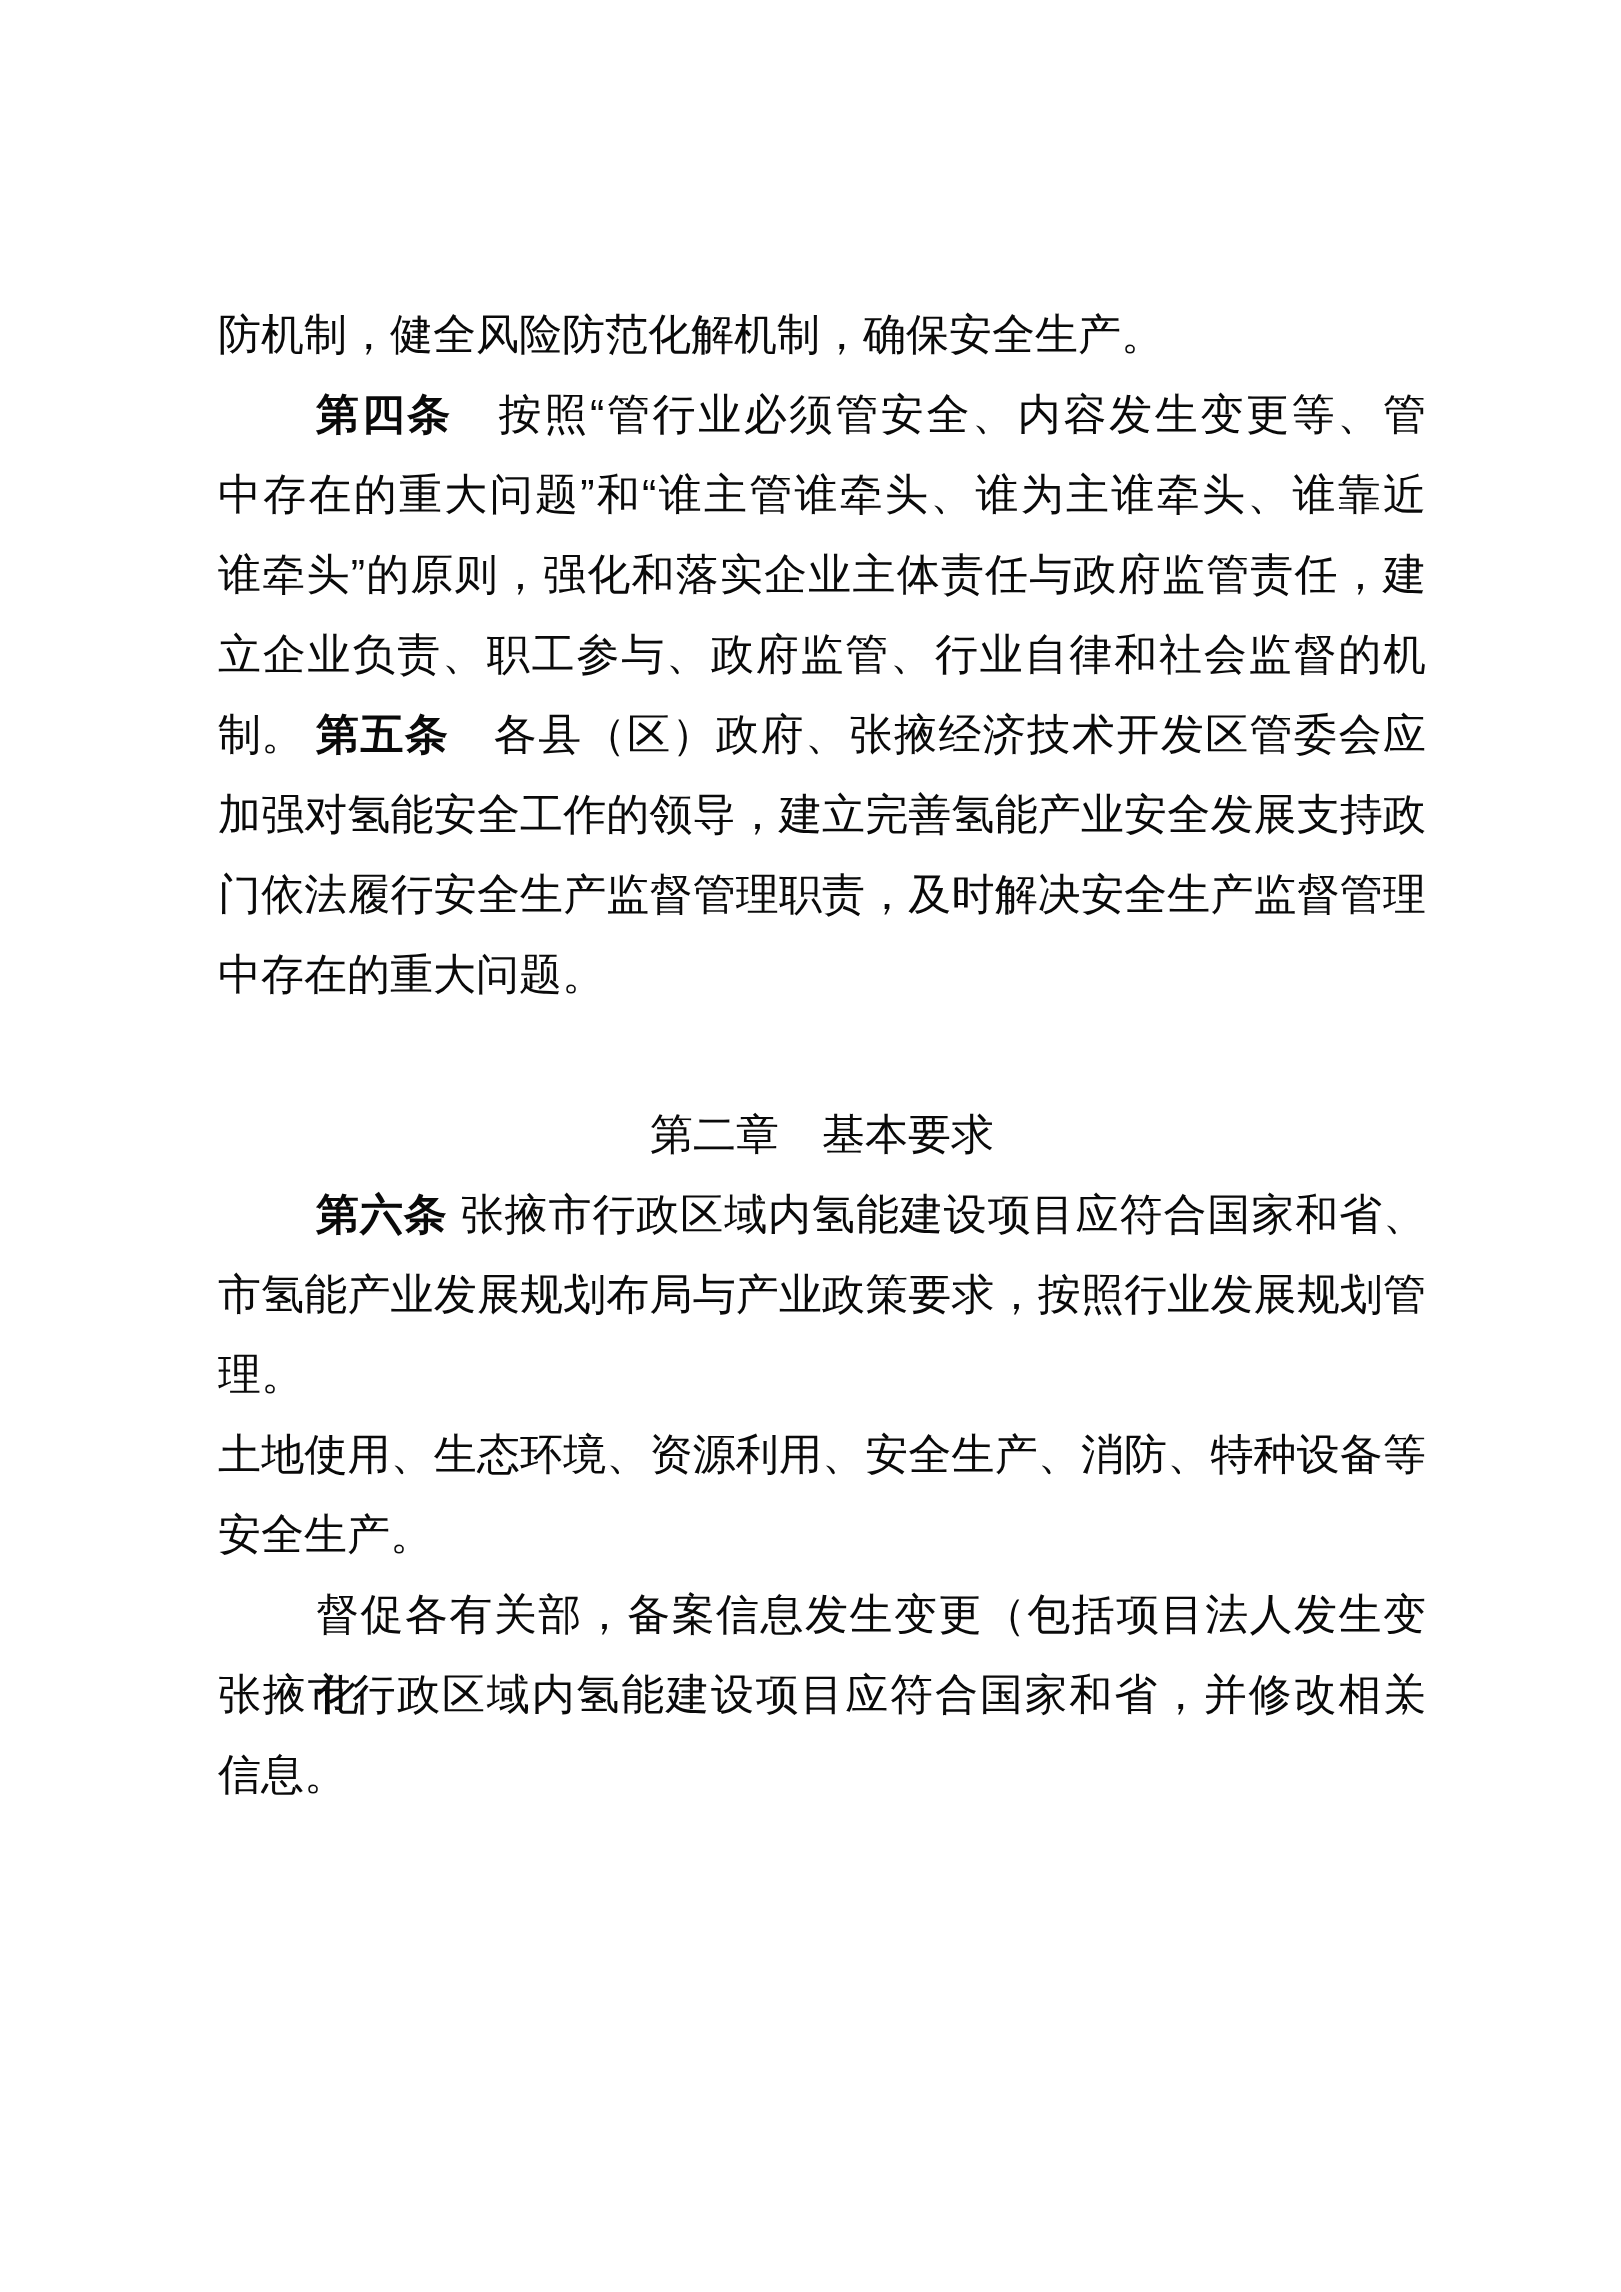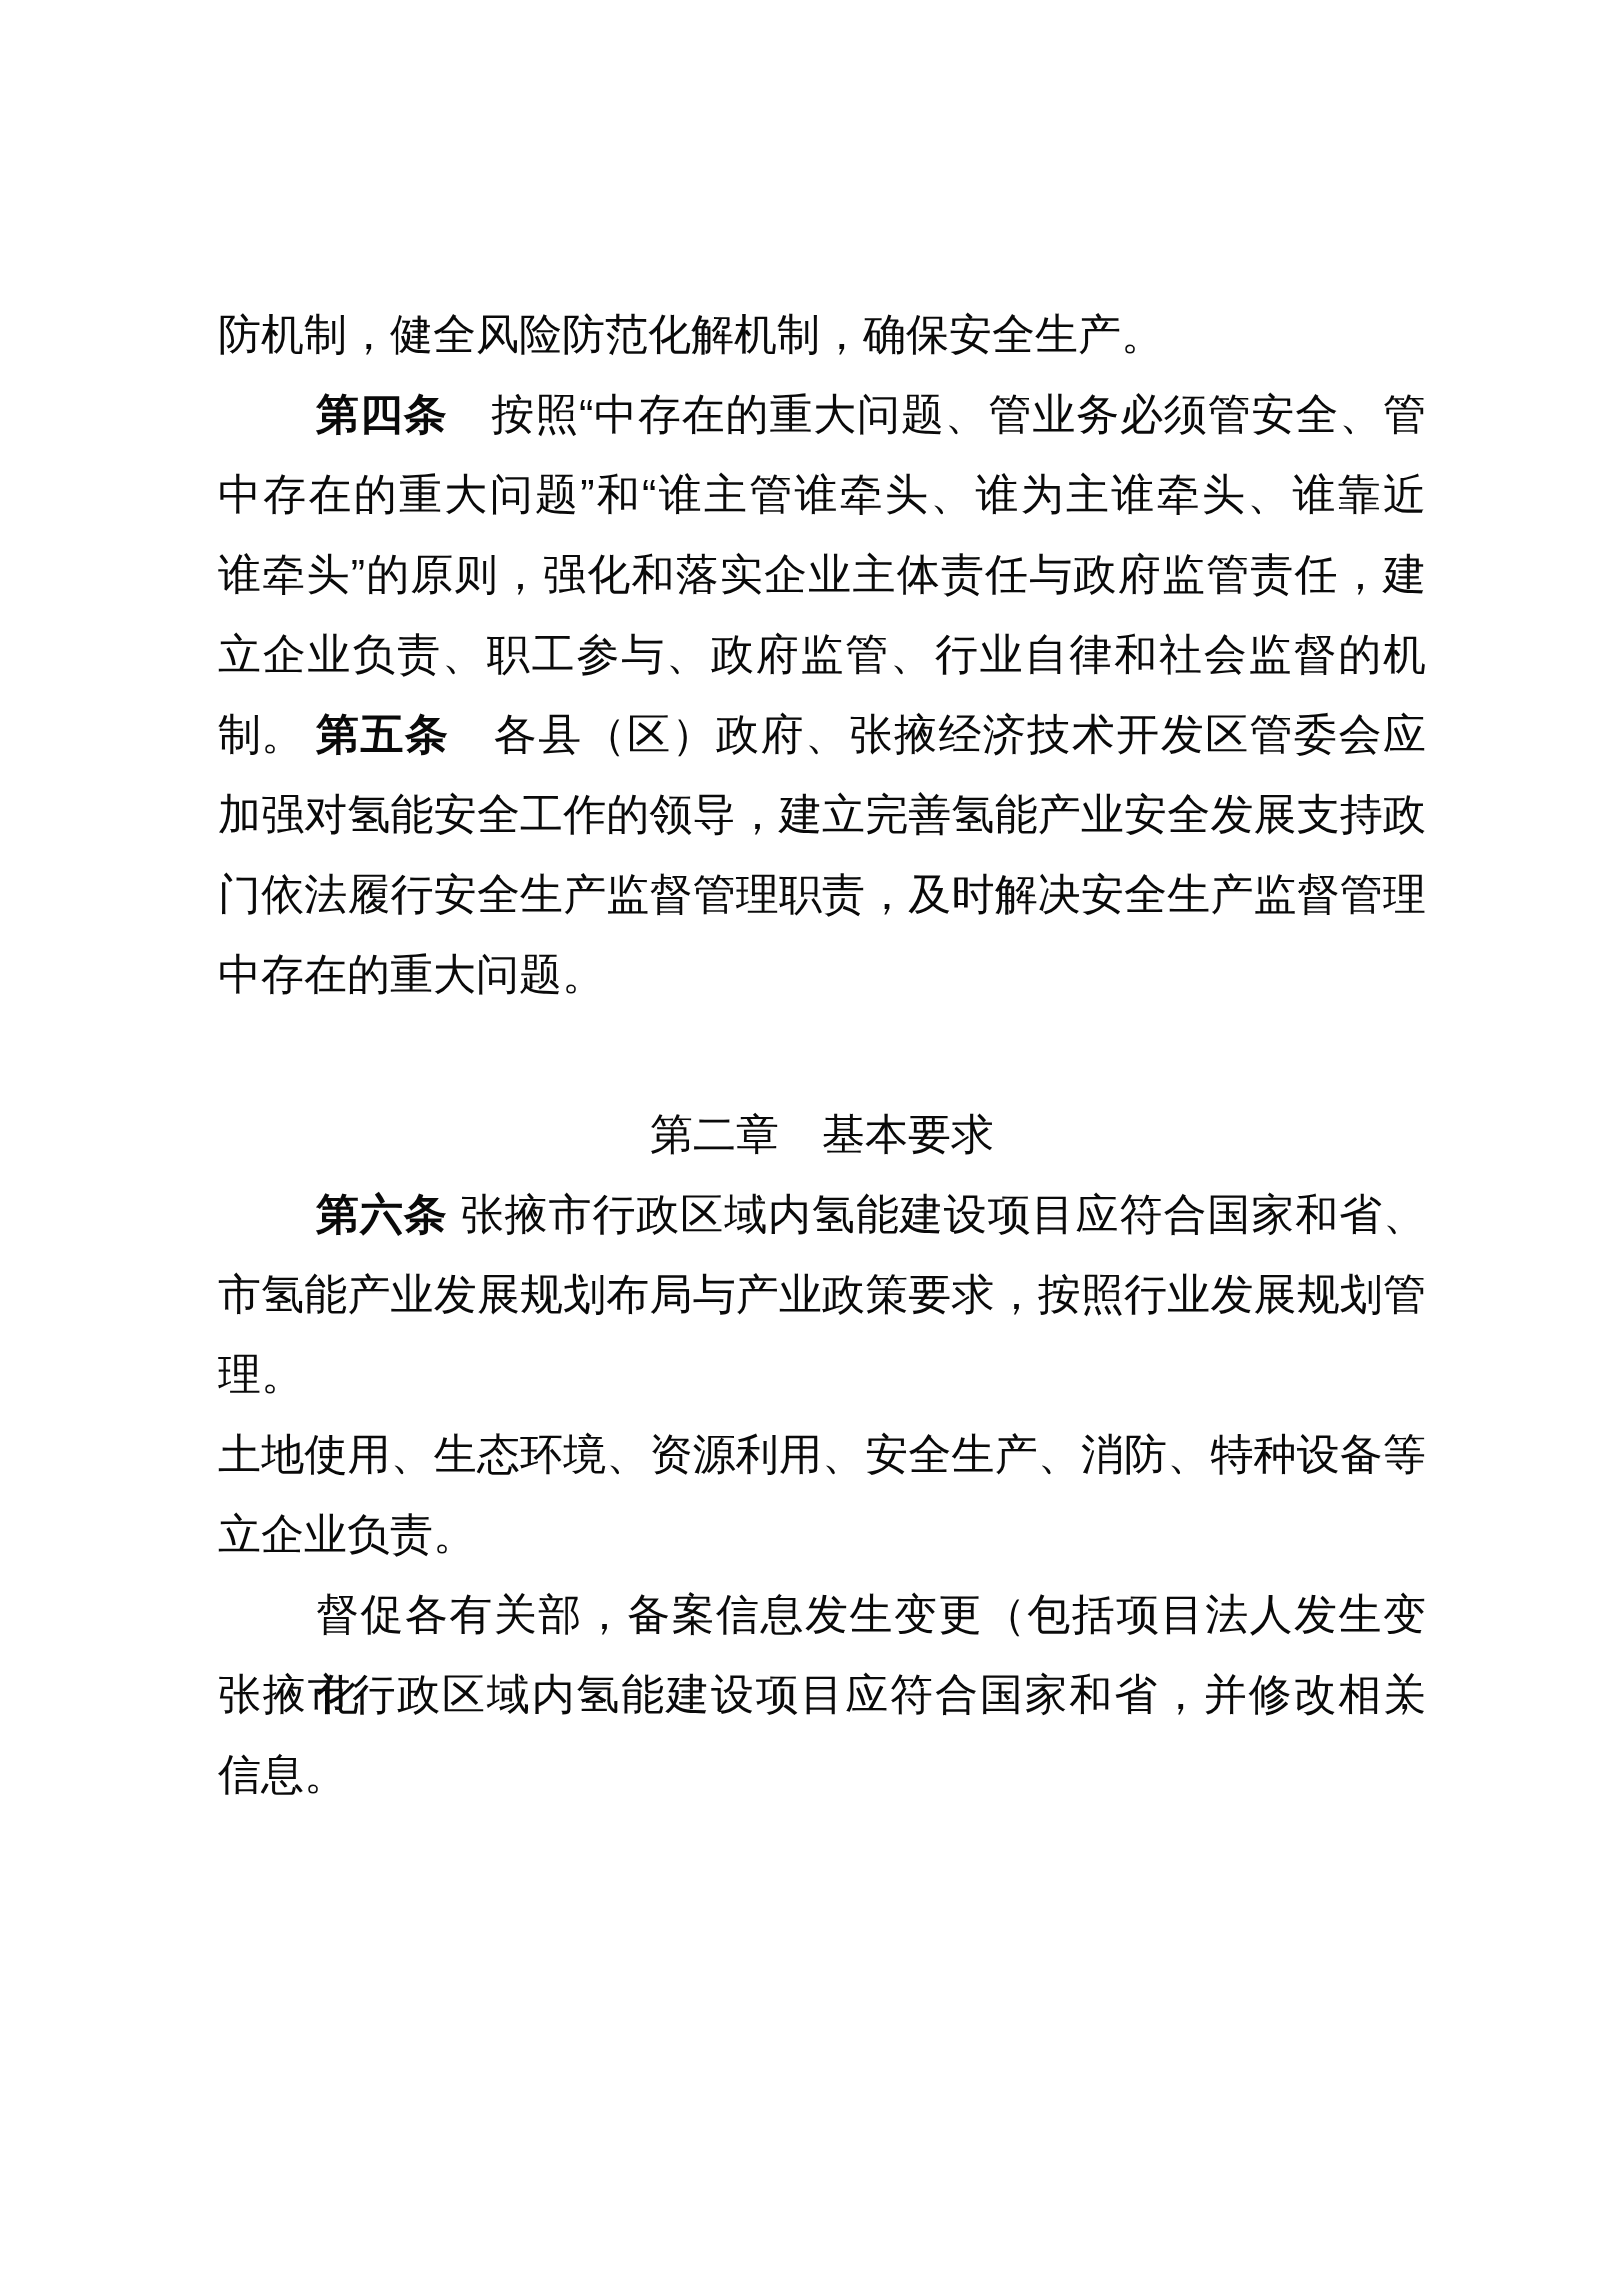--- a/index.html
+++ b/index.html
@@ -40,21 +40,21 @@
 <body>
 
 <div class="page">
   <div class="textblock">
 
     <div class="para">
       <div class="line last">防机制，健全风险防范化解机制，确保安全生产。</div>
     </div>
 
     <div class="para">
-      <div class="line indent"><b class="article-no">第四条</b><span>　按照“中存在的重大问题、管业务必须管安全、管</span></div>
+      <div class="line indent"><b class="article-no">第四条</b><span>　按照“管行业必须管安全、内容发生变更等、管</span></div>
       <div class="line">中存在的重大问题”和“谁主管谁牵头、谁为主谁牵头、谁靠近</div>
       <div class="line">谁牵头”的原则，强化和落实企业主体责任与政府监管责任，建</div>
       <div class="line last">立企业负责、职工参与、政府监管、行业自律和社会监督的机制。</div>
     </div>
 
     <div class="para">
       <div class="line indent"><b class="article-no">第五条</b><span>　各县（区）政府、张掖经济技术开发区管委会应</span></div>
       <div class="line">加强对氢能安全工作的领导，建立完善氢能产业安全发展支持政</div>
       <div class="line">门依法履行安全生产监督管理职责，及时解决安全生产监督管理</div>
       <div class="line last">中存在的重大问题。</div>
@@ -65,21 +65,21 @@
     <div class="line heading">第二章　基本要求</div>
 
     <div class="para">
       <div class="line indent"><b class="article-no">第六条</b><span> 张掖市行政区域内氢能建设项目应符合国家和省、</span></div>
       <div class="line">市氢能产业发展规划布局与产业政策要求，按照行业发展规划管</div>
       <div class="line last">理。</div>
     </div>
 
     <div class="para">
       <div class="line">土地使用、生态环境、资源利用、安全生产、消防、特种设备等</div>
-      <div class="line last">立企业负责。</div>
+      <div class="line last">安全生产。</div>
     </div>
 
     <div class="para">
       <div class="line indent">督促各有关部，备案信息发生变更（包括项目法人发生变化，</div>
       <div class="line">张掖市行政区域内氢能建设项目应符合国家和省，并修改相关</div>
       <div class="line last">信息。</div>
     </div>
 
   </div>
 </div>

